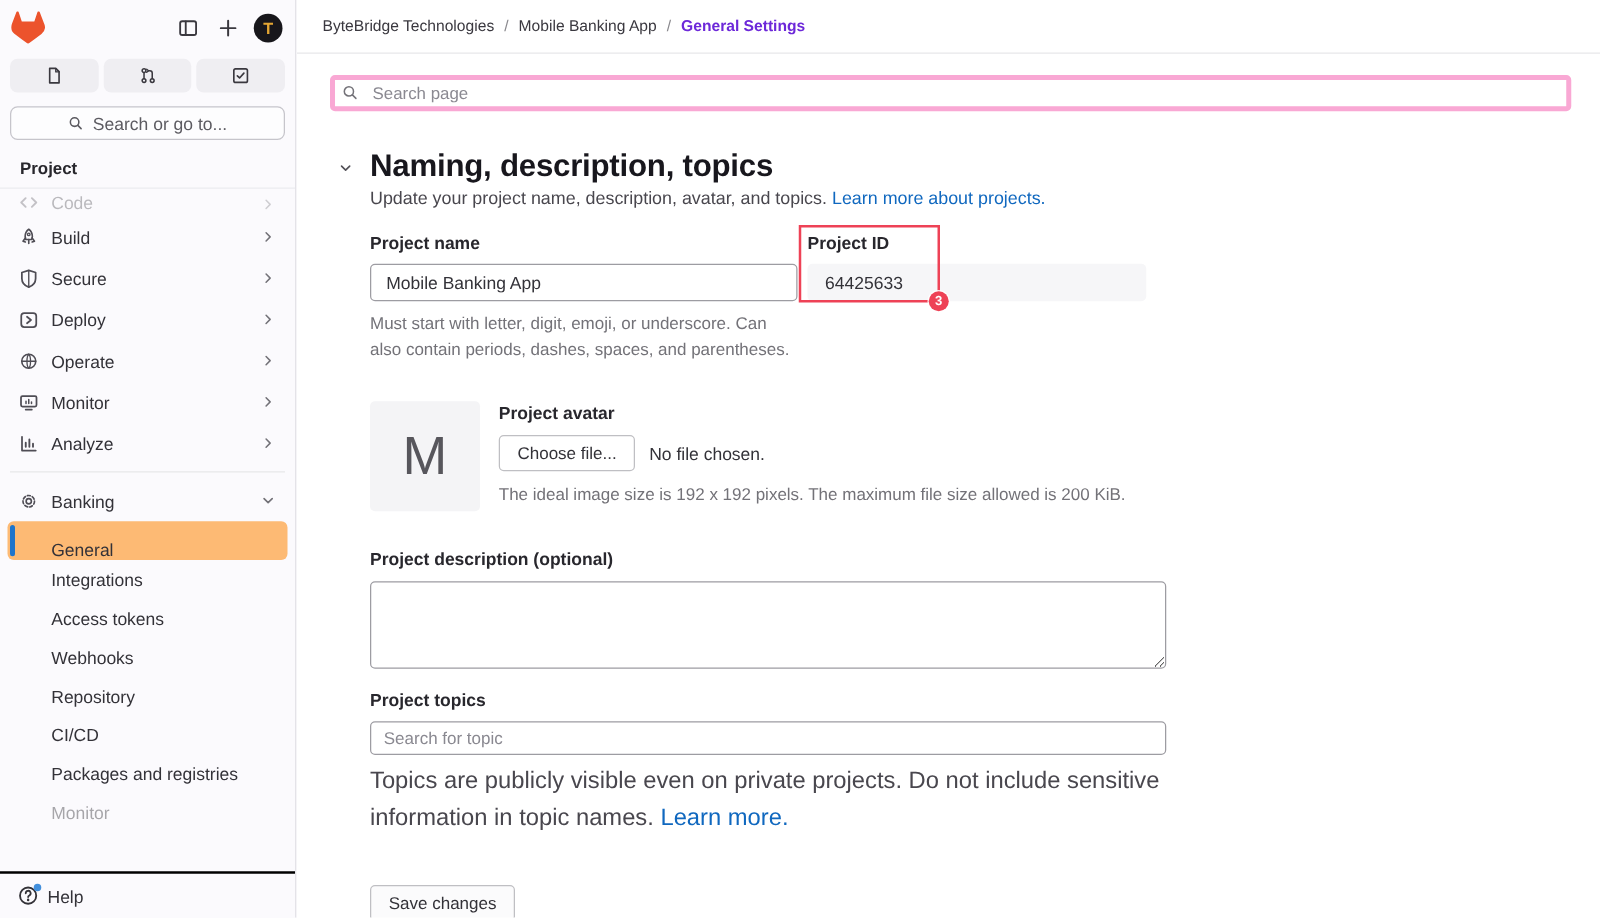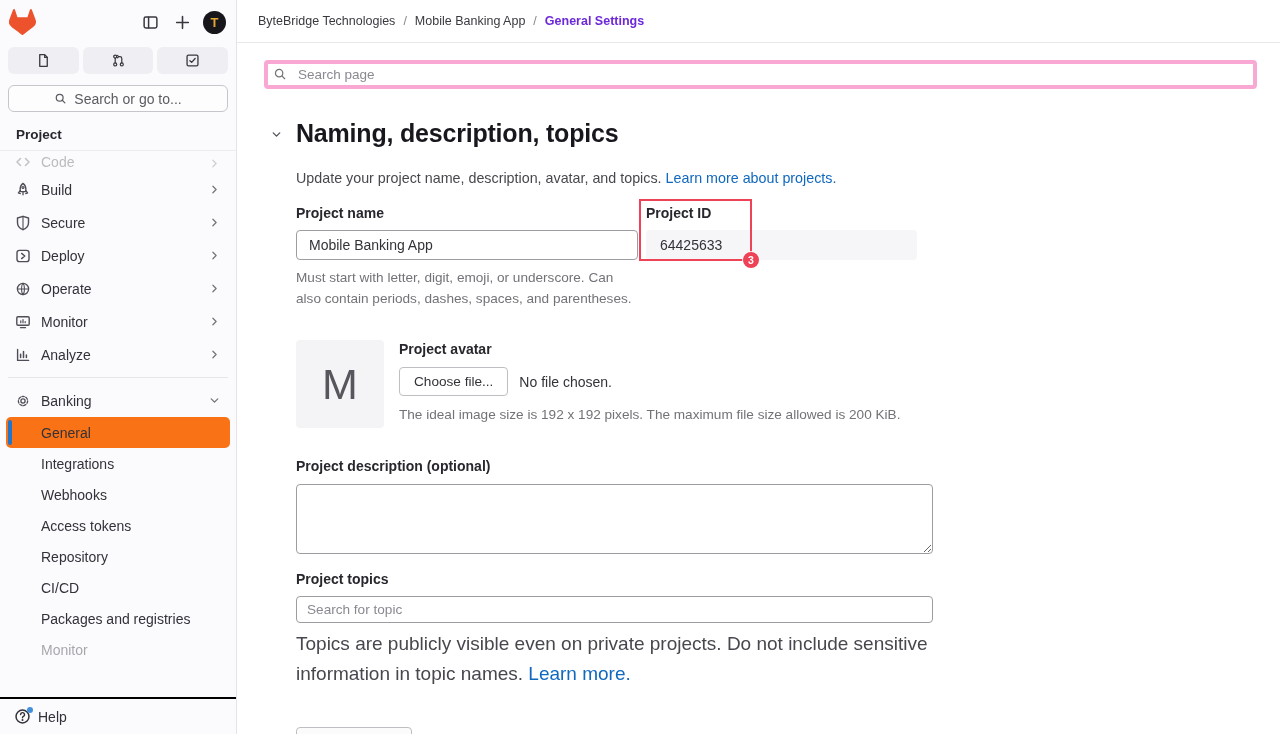--- a/index.html
+++ b/index.html
@@ -36,21 +36,21 @@
     border-radius:5px; cursor:pointer; position:relative; }
   .nav-item.clipped { height:20px; align-items:flex-end; padding-bottom:3px; opacity:.32; overflow:hidden; }
   .nav-icon { width:16px; height:16px; margin-right:10px; color:#4f4d55; flex:0 0 auto; }
   .nav-icon svg { width:16px; height:16px; }
   .nav-label { flex:1; color:#333238; }
   .nav-chevron { width:13px; height:13px; color:#737278; }
   .nav-chevron svg { width:13px; height:13px; }
   .nav-divider { height:1px; background:#e7e7e9; margin:6px 2px; }
   .sub-item { height:31px; display:flex; align-items:center; padding-left:35px;
     border-radius:5px; cursor:pointer; position:relative; color:#333238; }
-  .sub-item.active { background:#f97316; }
+  .sub-item.active { background:#fdba74;align-items:flex-end; }
   .active-bar { position:absolute; left:2px; top:3px; width:3.5px; height:25px;
     border-radius:3px; background:#1f75cb; }
   .sub-item.faded { opacity:.42; }
   .sb-footer { flex:0 0 auto; border-top:2px solid #000000; height:37px;
     display:flex; align-items:center; padding:0 14px; gap:7px; cursor:pointer; }
   .help-icon-wrap { position:relative; width:17px; height:17px; color:#333238; }
   .help-icon-wrap svg { width:17px; height:17px; }
   .help-dot { position:absolute; top:-1px; right:-2px; width:6px; height:6px;
     border-radius:50%; background:#428fdc; }
 
@@ -69,21 +69,21 @@
     padding:0 10px 0 30px; font-size:13.5px; color:#333238; background:#fff;
     font-family:inherit; outline:none; }
   .search-page-icon { position:absolute; left:9px; top:7px; width:14px; height:14px; color:#737278; }
   .search-page-icon svg { width:14px; height:14px; }
   input::placeholder, textarea::placeholder { color:#8a8991; }
 
   .section-head { margin-top:30px; display:flex; align-items:flex-start; }
   .collapse-chevron { width:13px; height:13px; margin:9px 0 0 6px; color:#535158; cursor:pointer; flex:0 0 auto; }
   .collapse-chevron svg { width:13px; height:13px; }
   .section-title { margin-left:13px; font-size:25px; font-weight:700; color:#18171d; letter-spacing:-.2px; }
-  .section-subtitle { margin:22px 0 0 32px; font-size:14.3px; color:#49474e; }
+  .section-subtitle { margin:3px 0 0 32px; font-size:14.3px; color:#49474e; }
   a.link { color:#1068bf; text-decoration:none; cursor:pointer; }
 
   .form-body { margin-left:32px; }
   .row-name-id { display:flex; gap:8px; margin-top:19px; }
   .col-name { width:342px; }
   .col-id { width:271px; position:relative; }
   .form-label { font-size:14px; font-weight:700; color:#28272d; display:block; }
   .text-input { margin-top:9px; width:100%; height:30px; border:1px solid #9d9ca2; border-radius:4px;
     padding:0 12px; font-size:14px; color:#333238; font-family:inherit; outline:none; background:#fff; }
   .field-help { margin-top:7px; font-size:13.6px; color:#737278; line-height:1.55; }
@@ -306,24 +306,24 @@
         </span>
       </div>
       <div class="sub-item active">
         <span class="active-bar"></span>
         <span>General</span>
       </div>
       <div class="sub-item">
         <span>Integrations</span>
       </div>
       <div class="sub-item">
+        <span>Access tokens</span>
+      </div>
+      <div class="sub-item">
         <span>Webhooks</span>
-      </div>
-      <div class="sub-item">
-        <span>Access tokens</span>
       </div>
       <div class="sub-item">
         <span>Repository</span>
       </div>
       <div class="sub-item">
         <span>CI/CD</span>
       </div>
       <div class="sub-item">
         <span>Packages and registries</span>
       </div>

